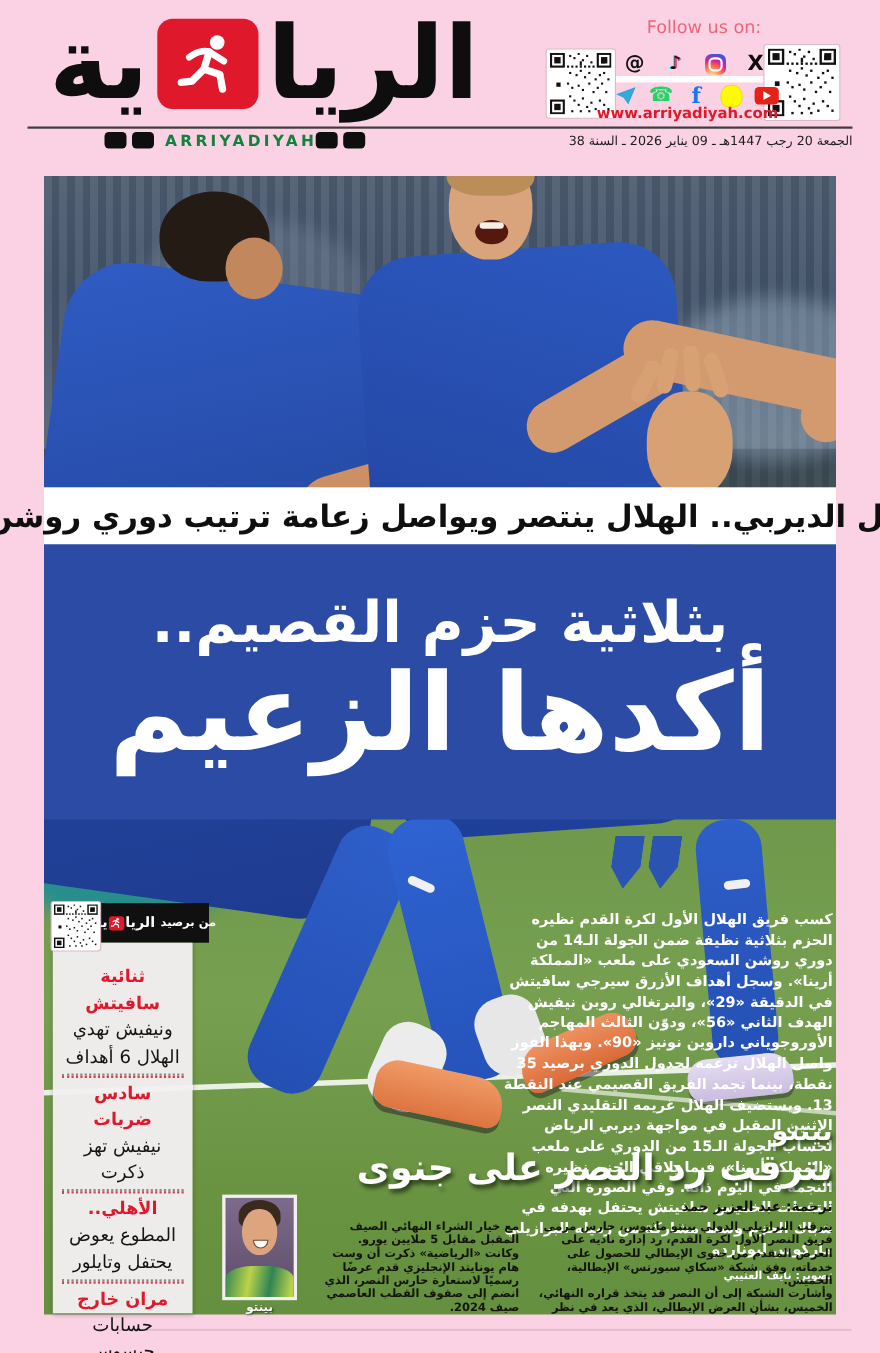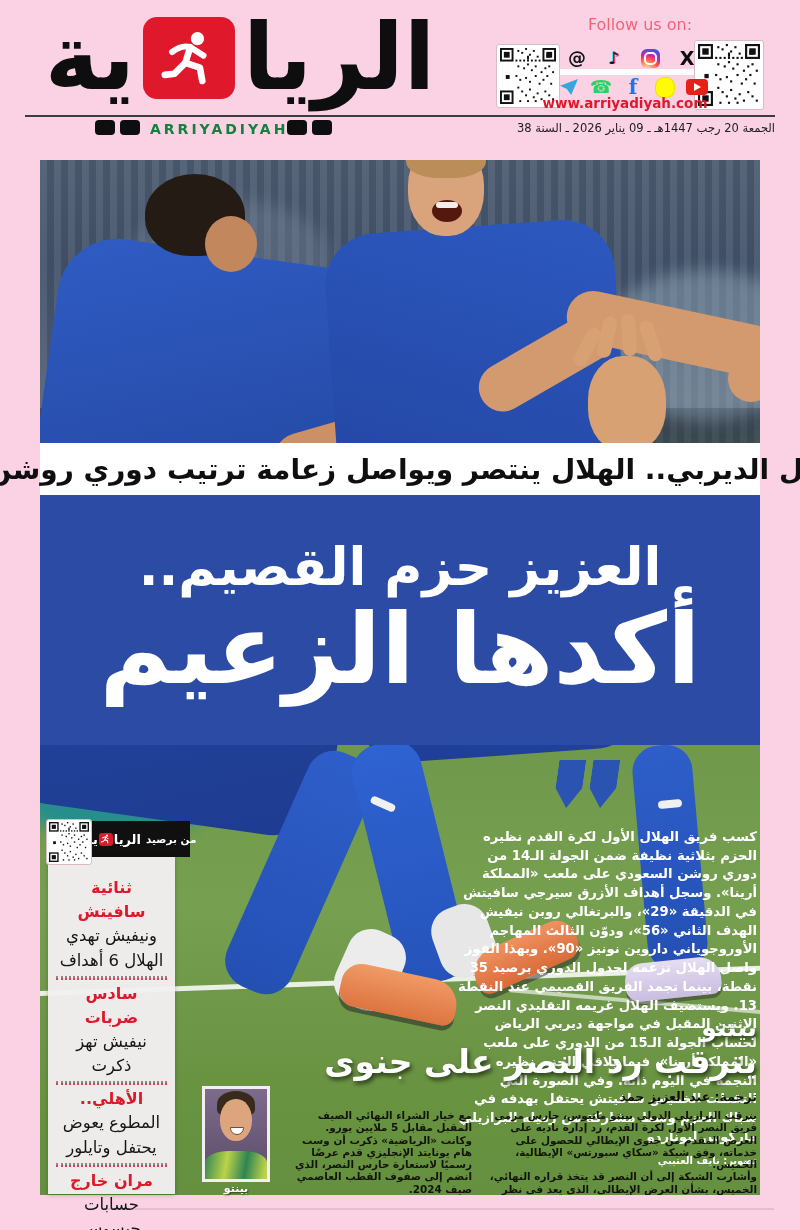--- a/index.html
+++ b/index.html
@@ -294,21 +294,21 @@
     <div class="shape bootA"></div>
     <div class="shape bootB"></div>
     <div class="shape bootC"></div>
   </div>
 
   <div class="abs strap">
     <div class="strap-text">قبل الديربي.. الهلال ينتصر ويواصل زعامة ترتيب دوري روشن..</div>
   </div>
 
   <div class="abs blueband">
-    <div class="bb1">العزيز حزم القصيم..</div>
+    <div class="bb1">بثلاثية حزم القصيم..</div>
     <div class="bb2">أكدها الزعيم</div>
   </div>
 
   <div class="abs quote">
     <div class="qmark"></div>
     <div class="qmark"></div>
   </div>
   <div class="abs lead">
     <div>كسب فريق الهلال الأول لكرة القدم نظيره الحزم بثلاثية نظيفة ضمن الجولة الـ14 من دوري روشن السعودي على ملعب «المملكة أرينا». وسجل أهداف الأزرق سيرجي سافيتش في الدقيقة «29»، والبرتغالي روبن نيفيش الهدف الثاني «56»، ودوّن الثالث المهاجم الأوروجوياني داروين نونيز «90». وبهذا الفوز واصل الهلال تزعمه لجدول الدوري برصيد 35 نقطة، بينما تجمد الفريق القصيمي عند النقطة 13. ويستضيف الهلال غريمه التقليدي النصر الإثنين المقبل في مواجهة ديربي الرياض لحساب الجولة الـ15 من الدوري على ملعب «المملكة أرينا»، فيما يلاقي الحزم نظيره النجمة في اليوم ذاته. وفي الصورة التي التقطت الخميس سافيتش يحتفل بهدفه في شباك الحزم وسط مشاركة من زميله البرازيلي ماركوس ليوناردو</div>
     <div class="credit">تصوير: نايف العتيبي</div>

